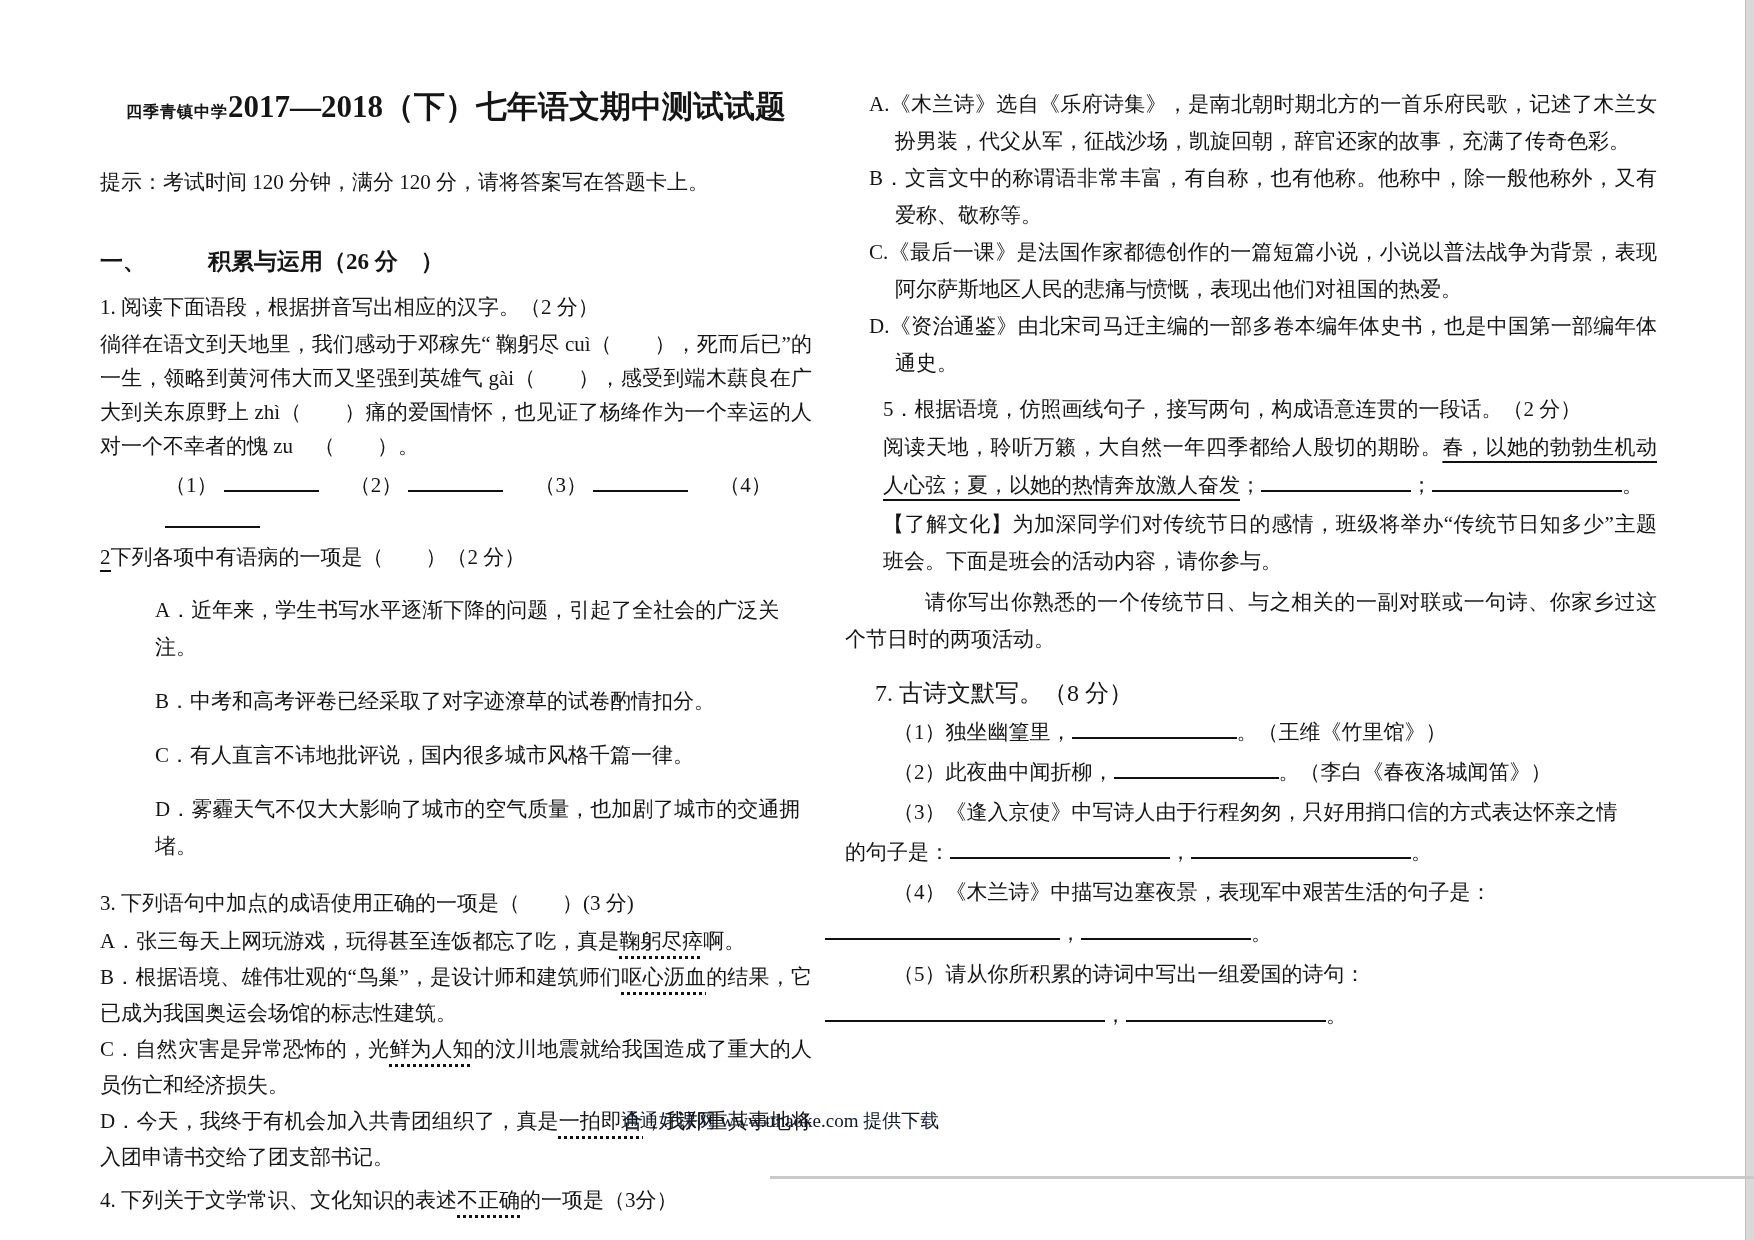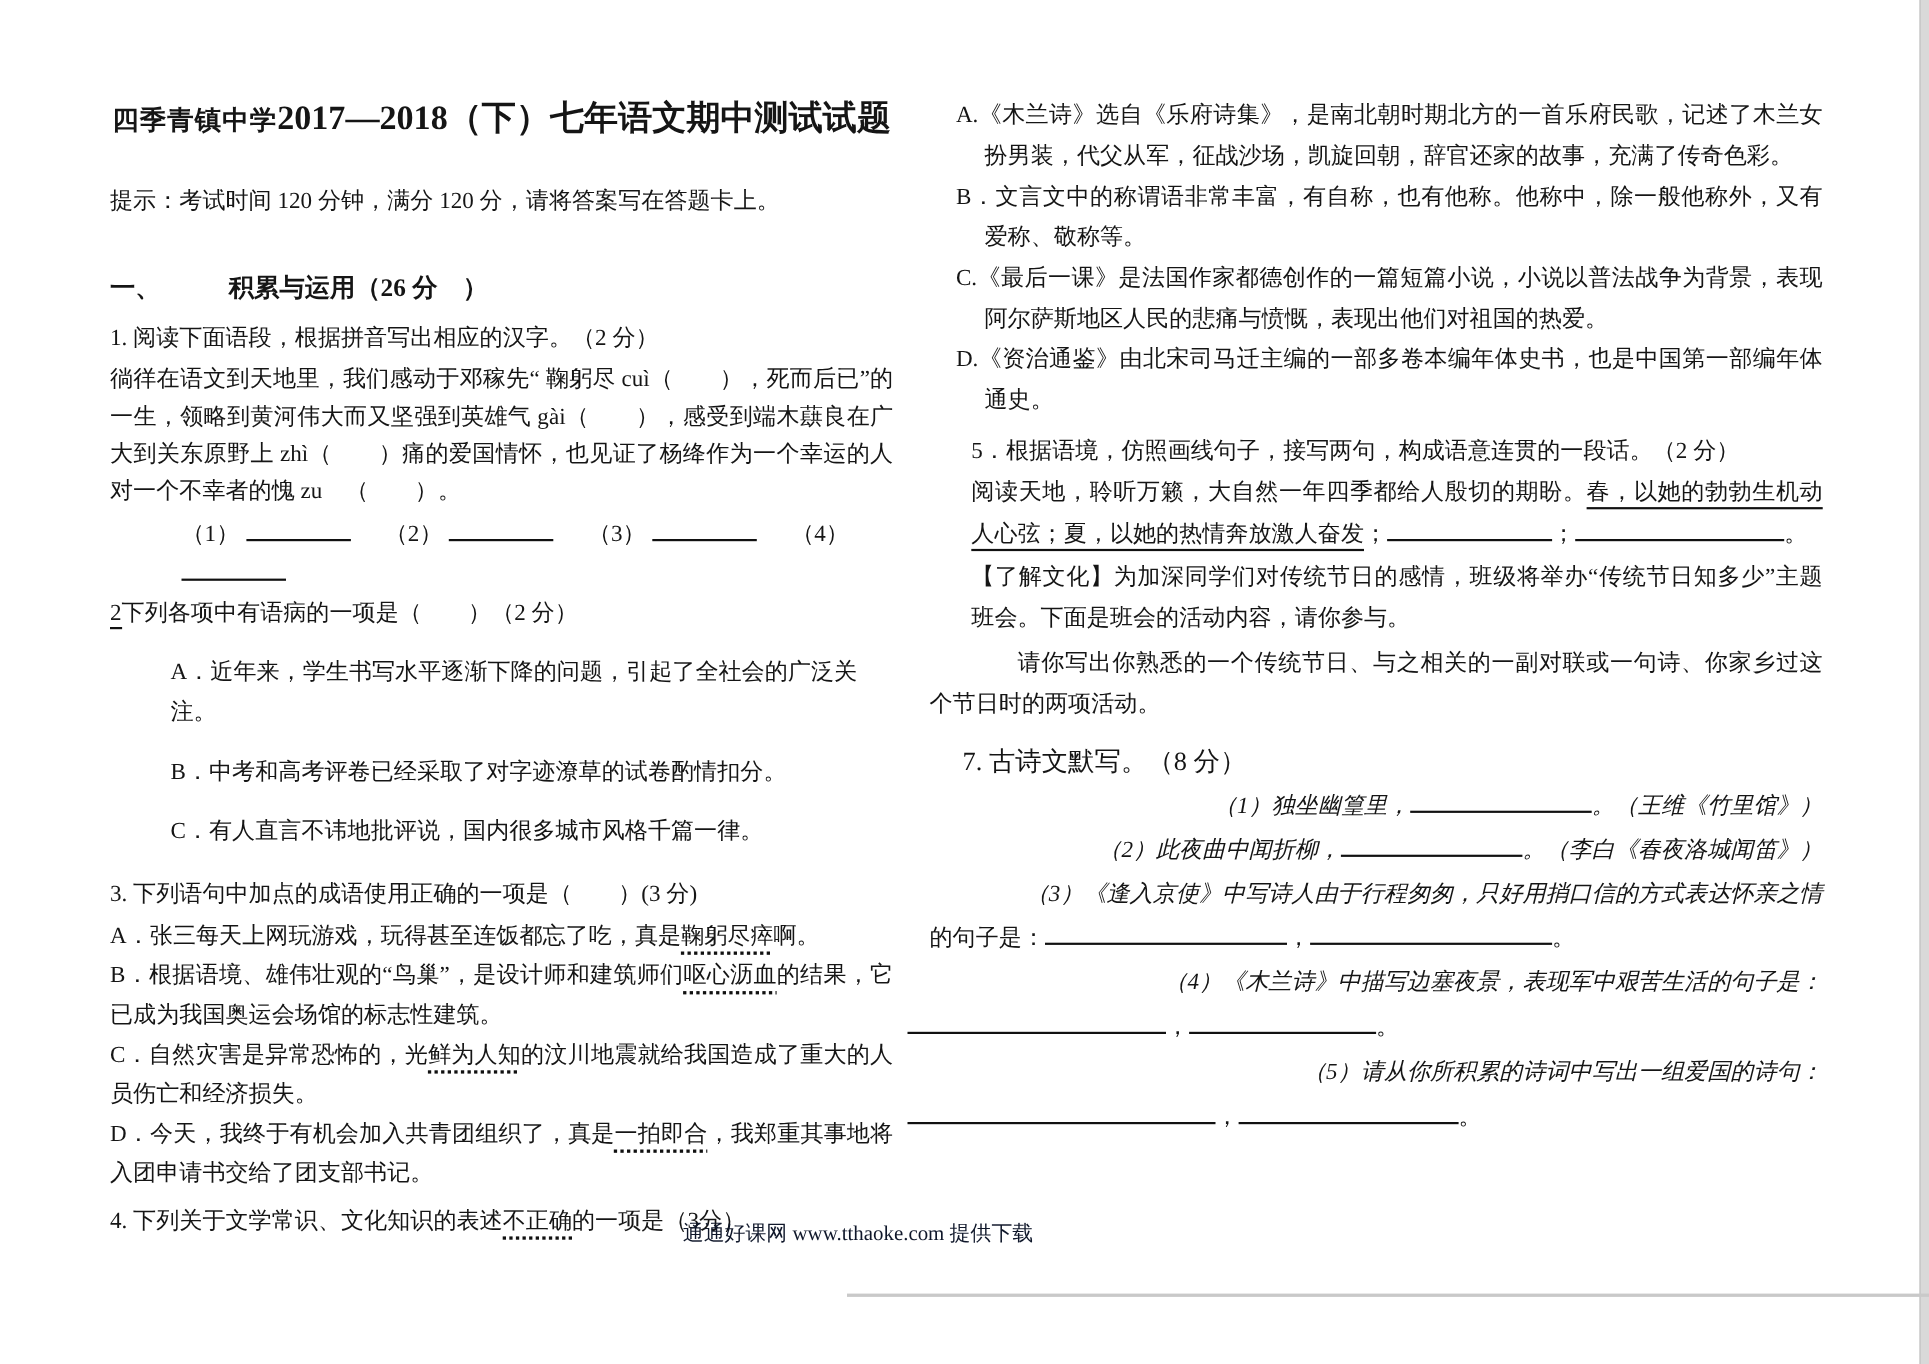--- a/index.html
+++ b/index.html
@@ -14,21 +14,21 @@
   .page { position:absolute; inset:0; background:#fff; }
 
   
   .edge-right { position:absolute; top:0; right:0; width:9px; height:100%; background:#d9d9d9; border-left:1px solid #bfbfbf; }
   .edge-bottom-line { position:absolute; left:770px; top:1176px; width:984px; height:3px; background:#c9c9c9; }
 
   .col-left  { position:absolute; left:100px; top:86px;  width:712px; }
   .col-right { position:absolute; left:845px; top:86px;  width:812px; }
 
   .title { text-align:center; font-weight:bold; white-space:nowrap; }
-  .title .school { font-size:24px; letter-spacing:1px; }
+  .title .school { font-size:16px; letter-spacing:1px; }
   .title .rest   { font-size:31px; }
 
   .notice { font-size:21px; margin-top:36px; }
 
   .sec-head { margin-top:46px; font-size:23px; font-weight:bold; display:flex; }
   .sec-head .sec-title { margin-left:62px; }
 
   .t { font-size:21px; line-height:36px; text-align:justify; }
 
   .q1-stem { margin-top:12px; }
@@ -56,21 +56,21 @@
 
   .r-stem { padding-left:38px; margin-top:8px; font-size:21px; line-height:38px; }
   .q5-body { padding-left:38px; font-size:21px; line-height:38px; text-align:justify; }
   .uline { text-decoration:underline solid #111 2px; text-underline-offset:7px; }
 
   .q6-stem { margin-top:6px; }
   .q6-p1 { padding-left:38px; font-size:21px; line-height:37px; text-align:justify; margin-top:2px; }
   .q6-p2 { font-size:21px; line-height:37px; text-align:justify; margin-top:4px; text-indent:80px; }
 
   .q7-stem { padding-left:30px; margin-top:16px; font-size:24px; line-height:38px; }
-  .q7-item { font-size:21px; line-height:40px; text-indent:48px; text-align:right;font-style:italic; }
+  .q7-item { font-size:21px; line-height:40px; text-indent:48px; text-align:left; }
   .q7-cont { font-size:21px; line-height:40px; padding-left:0; }
   .q7-blankline { font-size:21px; line-height:42px; margin-left:-20px; }
 
   .blank { display:inline-block; border-bottom:2px solid #111; height:22px; vertical-align:baseline; }
   .w95  { width:95px; }
   .w150 { width:150px; }
   .w190 { width:190px; }
   .w165 { width:165px; }
   .w220 { width:220px; }
   .w235 { width:235px; }
@@ -111,20 +111,21 @@
       <span class="lbl">（4）</span><span class="blank w95"></span>
     </div>
 
     <div class="t q2-stem">
       <span class="u-num">2</span><span>下列各项中有语病的一项是（　　）（2 分）</span>
     </div>
 
     <div class="q2-opt">A．近年来，学生书写水平逐渐下降的问题，引起了全社会的广泛关注。</div>
     <div class="q2-opt">B．中考和高考评卷已经采取了对字迹潦草的试卷酌情扣分。</div>
     <div class="q2-opt">C．有人直言不讳地批评说，国内很多城市风格千篇一律。</div>
+    <div class="q2-opt">D．雾霾天气不仅大大影响了城市的空气质量，也加剧了城市的交通拥堵。</div>
 
     <div class="t q3-stem">3. 下列语句中加点的成语使用正确的一项是（　　）(3 分)</div>
 
     <div class="q3-opts">
       <div class="t"><span>A．张三每天上网玩游戏，玩得甚至连饭都忘了吃，真是</span><span class="dots">鞠躬尽瘁</span><span>啊。</span></div>
       <div class="t"><span>B．根据语境、雄伟壮观的“鸟巢”，是设计师和建筑师们</span><span class="dots">呕心沥血</span><span>的结果，它已成为我国奥运会场馆的标志性建筑。</span></div>
       <div class="t"><span>C．自然灾害是异常恐怖的，光</span><span class="dots">鲜为人知</span><span>的汶川地震就给我国造成了重大的人员伤亡和经济损失。</span></div>
       <div class="t"><span>D．今天，我终于有机会加入共青团组织了，真是</span><span class="dots">一拍即合</span><span>，我郑重其事地将入团申请书交给了团支部书记。</span></div>
     </div>
 

